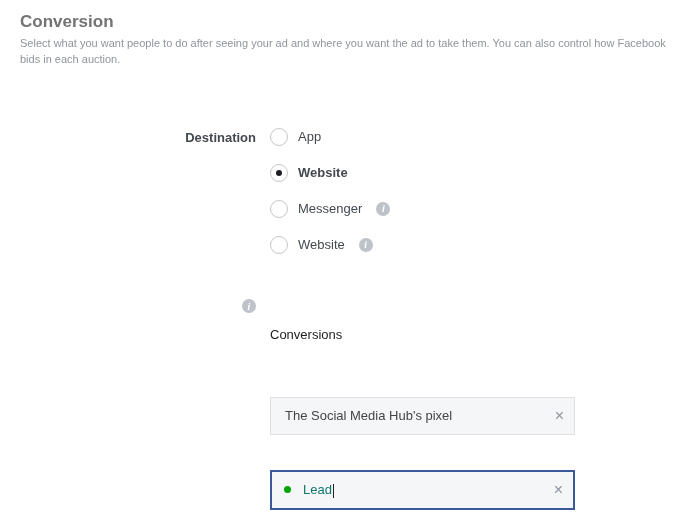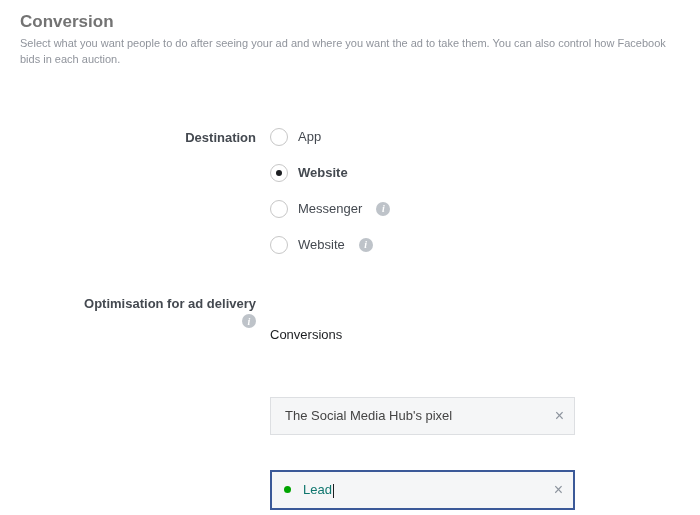--- a/index.html
+++ b/index.html
@@ -202,21 +202,20 @@
           <span class="radio"></span>
           <span class="radio-label">Website</span>
           <span class="info-icon">i</span>
         </div>
       </div>
     </div>
   </div>
 
   <div class="row opt-row">
     <div class="row-label">
-      <span class="label-multiline">Optimisation for ad delivery</span>
       <span class="label-info-below"><span class="info-icon">i</span></span>
     </div>
     <div class="row-control">
       <div class="opt-value">Conversions</div>
     </div>
   </div>
 
   <div class="input-block">
     <div class="text-box">
       <span class="text-content">The Social Media Hub's pixel</span>

